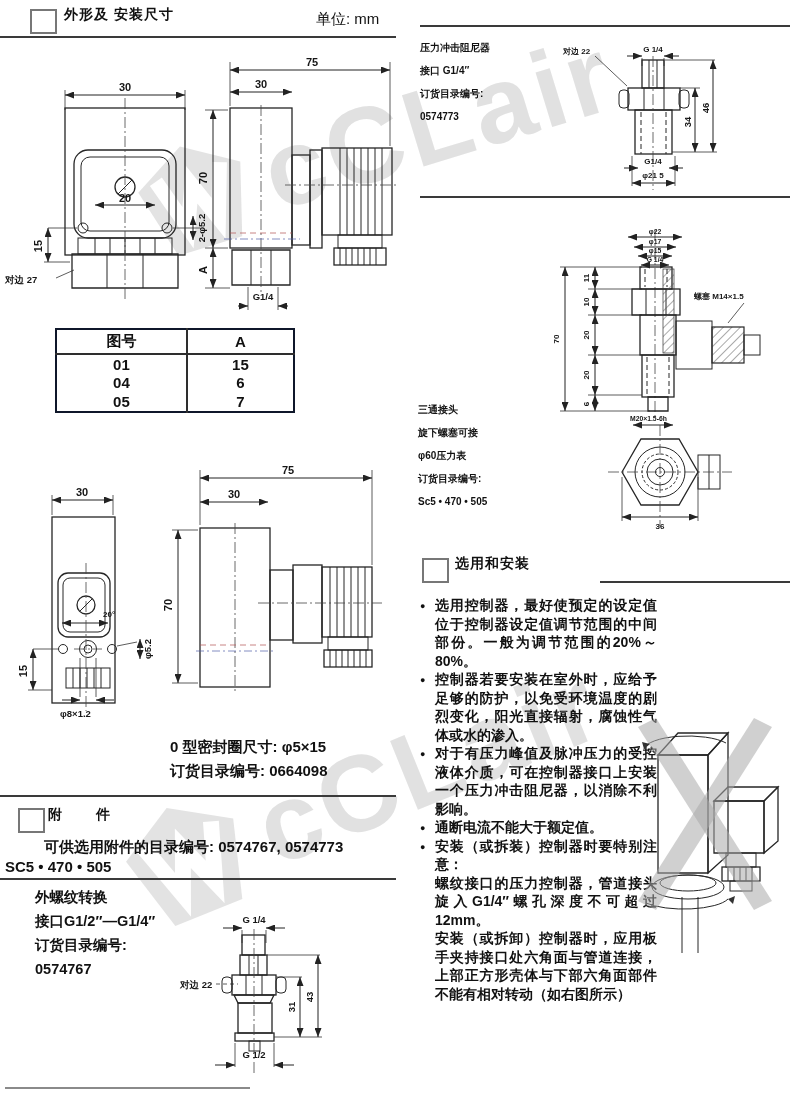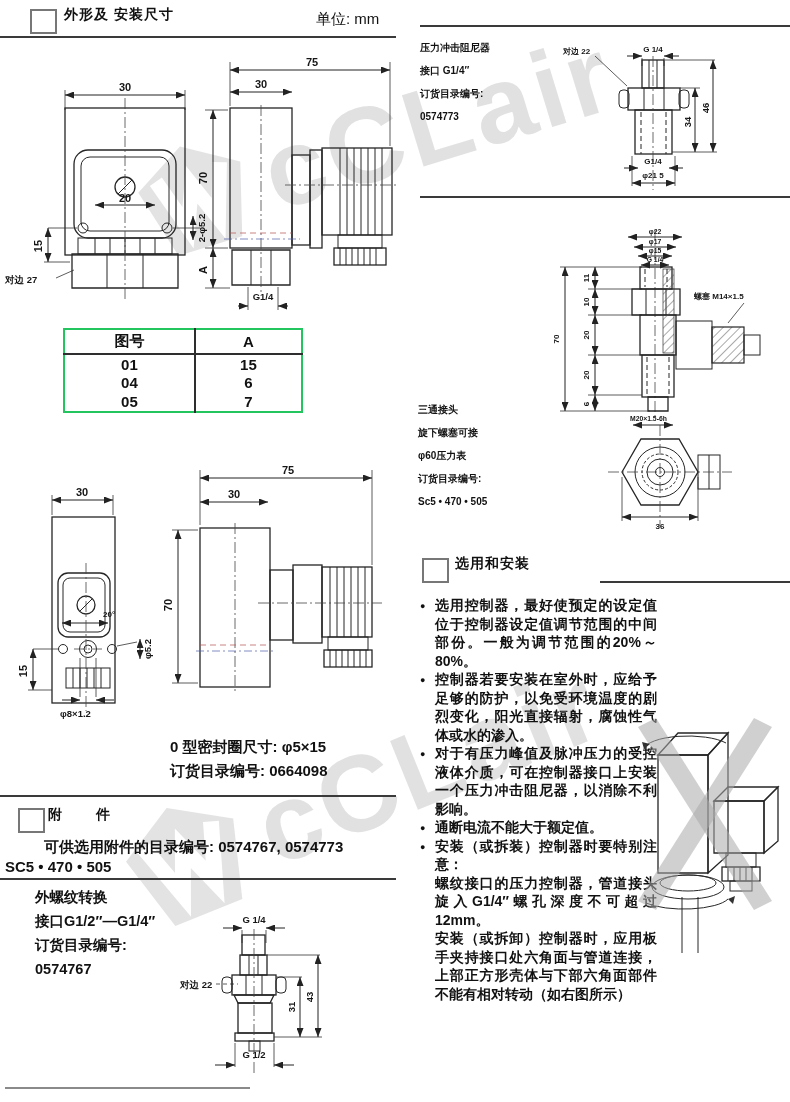--- a/index.html
+++ b/index.html
@@ -10,21 +10,21 @@
   .chk{position:absolute;width:23px;height:21px;border:2px solid #777;background:transparent;z-index:1;}
   .stitle{position:absolute;font-size:14px;font-weight:bold;letter-spacing:1px;white-space:nowrap;z-index:1;}
   .unit{position:absolute;font-size:15px;font-weight:normal;z-index:1;}
   .rule{position:absolute;height:2px;background:#3a3a3a;z-index:1;}
   .rule.gray{background:#8a8a8a;}
   
   .tb{position:absolute;font-size:10px;font-weight:bold;line-height:23px;white-space:nowrap;z-index:1;}
   .tb div{white-space:nowrap;}
   .note{position:absolute;font-size:15px;font-weight:bold;white-space:nowrap;z-index:1;}
   
-  .spec{position:absolute;border:2px solid #22c55e;border-collapse:collapse;z-index:1;background:transparent;margin-left:8px;}
+  .spec{position:absolute;border:2px solid #0f172a;border-collapse:collapse;z-index:1;background:transparent;}
   .spec td,.spec th{border-left:2px solid #2e2e2e;font-size:15px;font-weight:bold;text-align:center;padding:0;}
   .spec th{border-bottom:2px solid #2e2e2e;height:23px;}
   .spec td{height:18.5px;}
   .spec td:first-child,.spec th:first-child{border-left:none;}
   
   .bullets{position:absolute;left:420px;top:596px;width:237px;z-index:1;}
   .bullet{position:relative;padding-left:15px;font-size:14px;font-weight:bold;line-height:18.5px;text-align:justify;}
   .bullet::before{content:"●";position:absolute;left:0;top:1px;font-size:9px;}
   .subnote{padding-left:15px;font-size:14px;font-weight:bold;line-height:18.5px;text-align:justify;}
   

